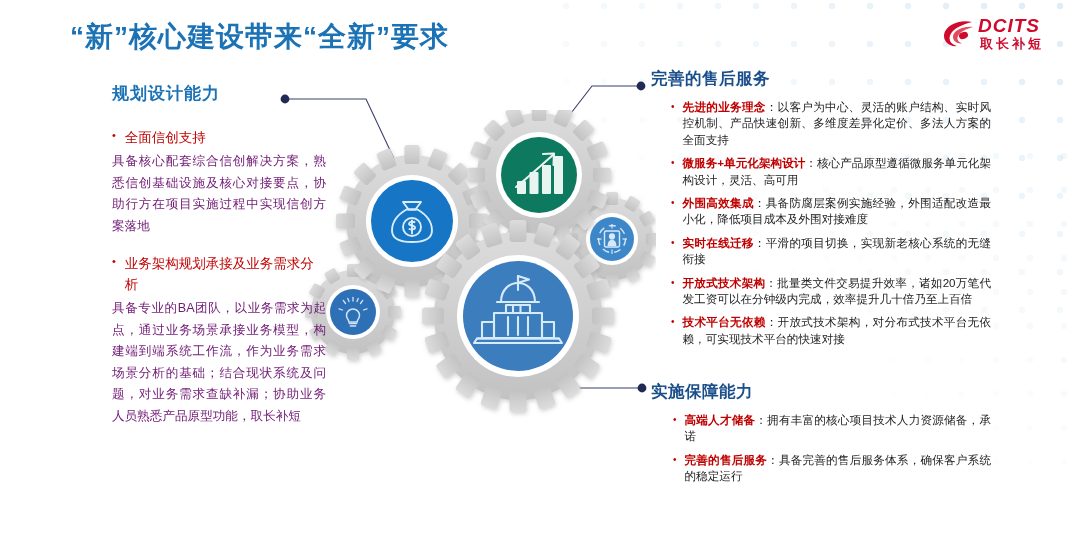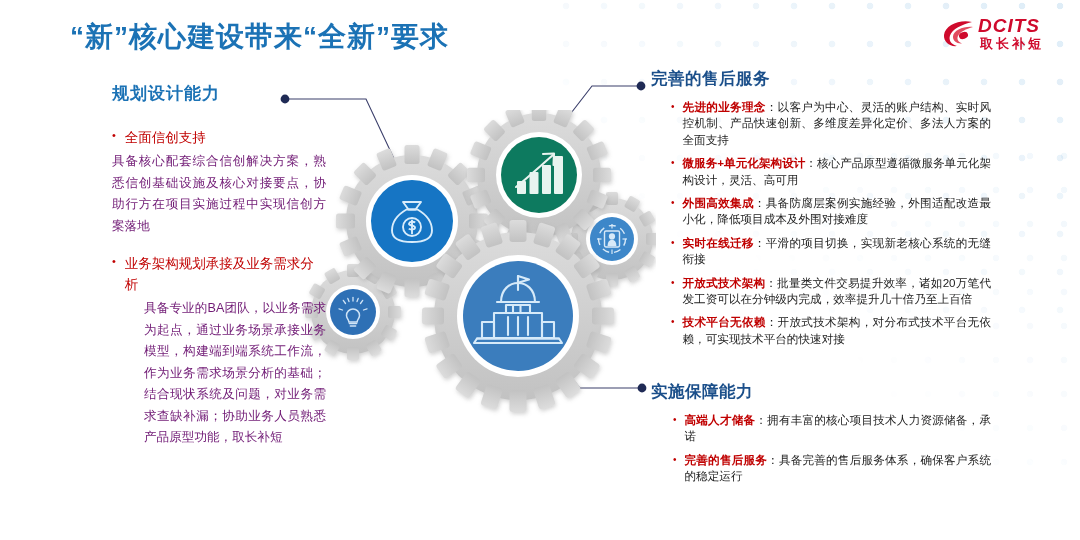--- a/index.html
+++ b/index.html
@@ -47,21 +47,21 @@
     font-size:17px;font-weight:bold;color:#1b72b5;text-align:left;
     letter-spacing:1px;margin-bottom:22px;
   }
   .bullet-row{display:flex;margin-bottom:2px;}
   .bullet-dot{color:#c00000;font-size:11px;line-height:17px;margin-right:9px;flex:0 0 auto;}
   .b-title-red{color:#c00000;font-weight:normal;font-size:13.5px;line-height:21px;}
   .para{
     font-size:12.6px;line-height:21.5px;color:#701a75;margin:3px 0 16px 0;
     text-align:justify;
   }
-  .para.last{margin-bottom:0;margin-left:32px;}
+  .para.last{margin-bottom:0;}
 
   
   .right-col{position:absolute;left:651px;top:68px;width:340px;}
   .sec-head-right{
     font-size:16.5px;font-weight:bold;color:#1b4f8a;letter-spacing:.5px;margin-bottom:9px;
   }
   .r-list{margin:0;padding:0;list-style:none;}
   .r-item{display:flex;margin-bottom:7px;}
   .r-dot{color:#c00000;font-size:10px;line-height:16px;margin:0 8px 0 20px;flex:0 0 auto;}
   .r-text{font-size:11.6px;line-height:16.4px;color:#1d1d1d;text-align:justify;}

